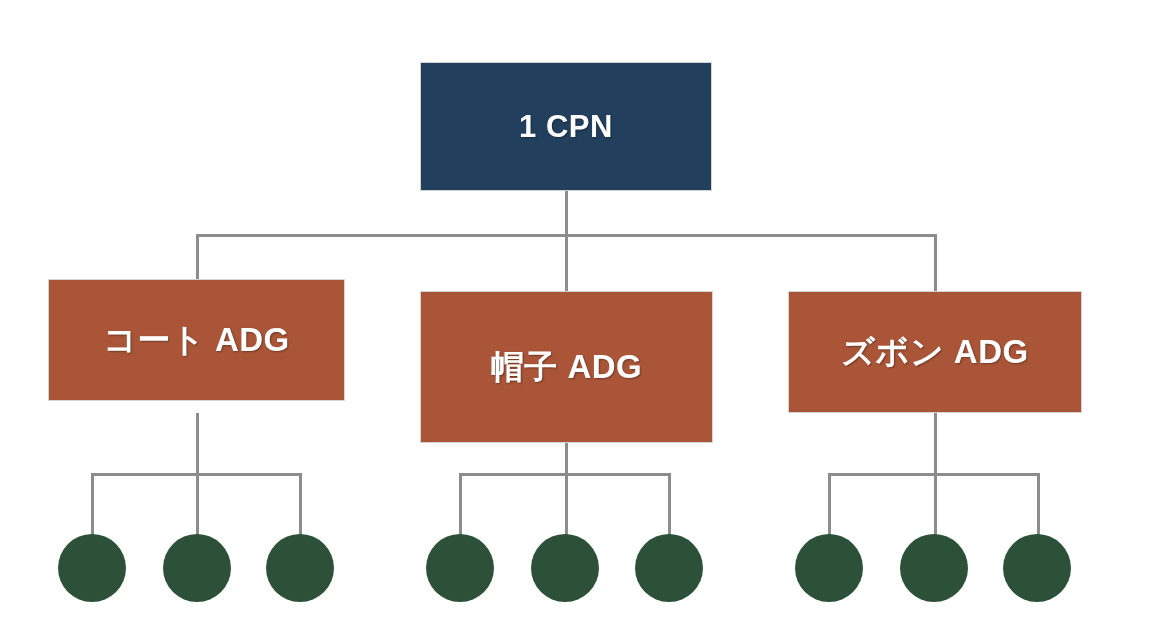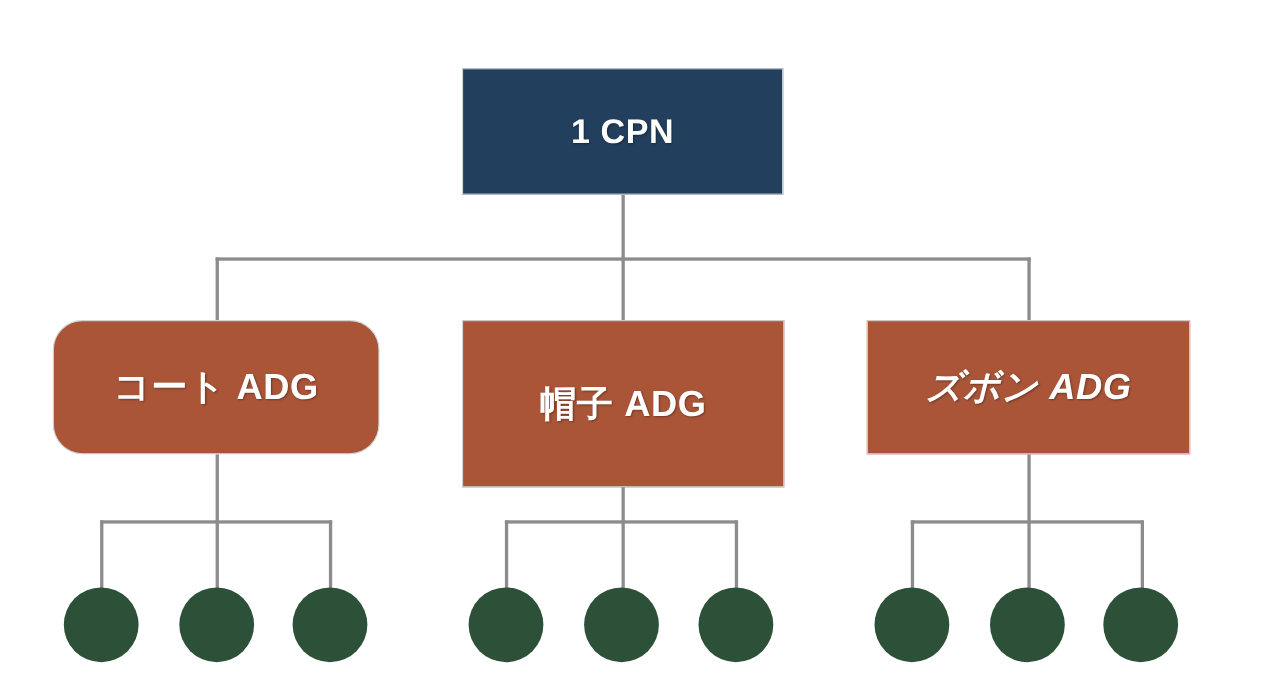--- a/index.html
+++ b/index.html
@@ -97,27 +97,27 @@
     <div class="conn conn-v" style="left:565px; top:473px; height:63px;"></div>
     <div class="conn conn-v" style="left:668px; top:473px; height:63px;"></div>
 
     <div class="conn conn-v" style="left:934px; top:413px; height:61px;"></div>
     <div class="conn conn-h" style="left:828px; top:473px; width:211px;"></div>
     <div class="conn conn-v" style="left:828px; top:473px; height:63px;"></div>
     <div class="conn conn-v" style="left:934px; top:473px; height:63px;"></div>
     <div class="conn conn-v" style="left:1037px; top:473px; height:63px;"></div>
   </div>
 
-  <div class="node-box node-root" style="left:420px; top:62px; width:292px; height:115px;">1 CPN</div>
+  <div class="node-box node-root" style="left:420px; top:62px; width:292px; height:129px;">1 CPN</div>
 
-  <div class="node-box node-group" style="left:48px; top:291px; width:297px; height:122px;border-radius:27px;">コート ADG</div>
+  <div class="node-box node-group" style="left:48px; top:279px; width:297px; height:122px;">コート ADG</div>
 
   <div class="node-box node-group" style="left:420px; top:291px; width:293px; height:152px;">帽子 ADG</div>
 
-  <div class="node-box node-group" style="left:788px; top:291px; width:294px; height:122px;font-style:italic;">ズボン ADG</div>
+  <div class="node-box node-group" style="left:788px; top:291px; width:294px; height:122px;">ズボン ADG</div>
 
   <div class="leaf-circle" style="left:58px; top:534px; width:68px; height:68px;"></div>
   <div class="leaf-circle" style="left:163px; top:534px; width:68px; height:68px;"></div>
   <div class="leaf-circle" style="left:266px; top:534px; width:68px; height:68px;"></div>
 
   <div class="leaf-circle" style="left:426px; top:534px; width:68px; height:68px;"></div>
   <div class="leaf-circle" style="left:531px; top:534px; width:68px; height:68px;"></div>
   <div class="leaf-circle" style="left:635px; top:534px; width:68px; height:68px;"></div>
 
   <div class="leaf-circle" style="left:795px; top:534px; width:68px; height:68px;"></div>

